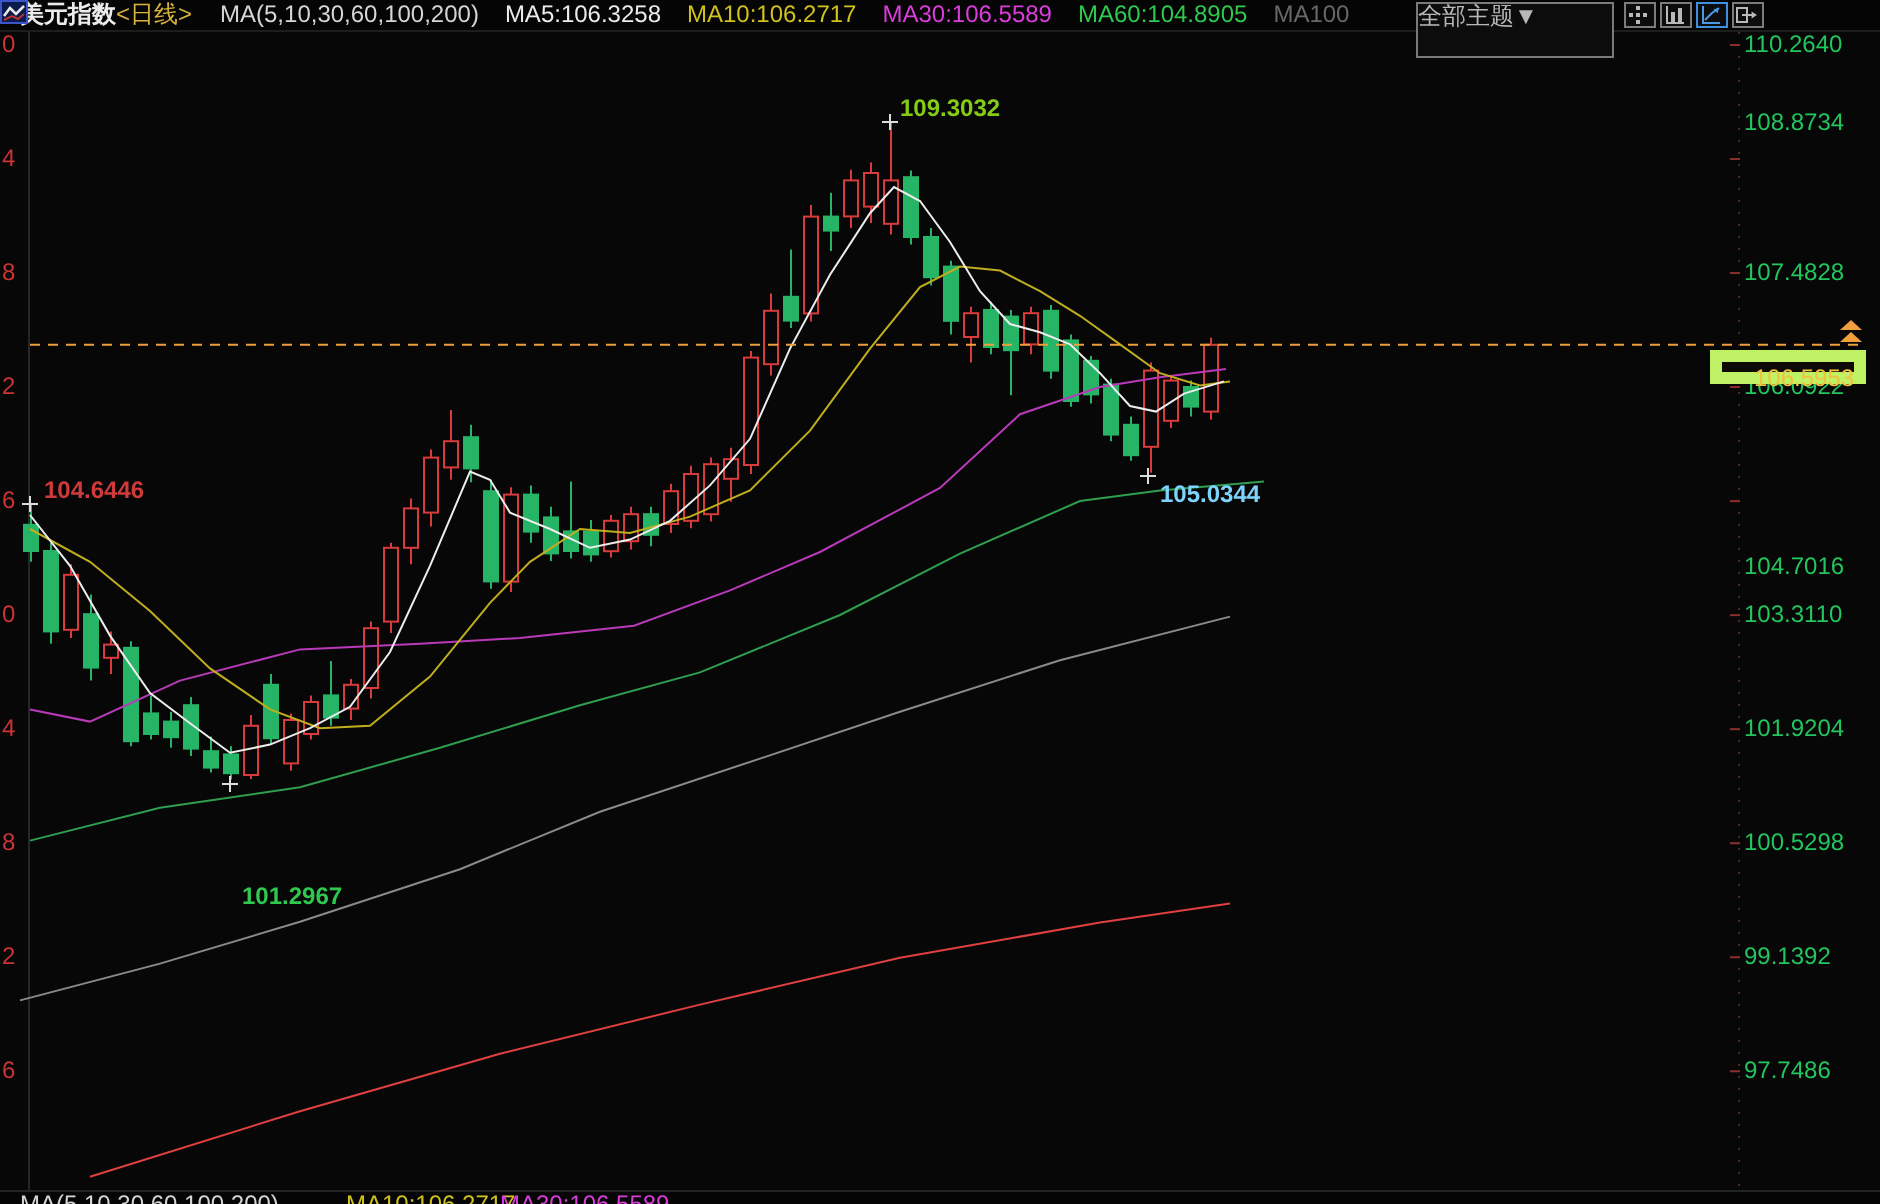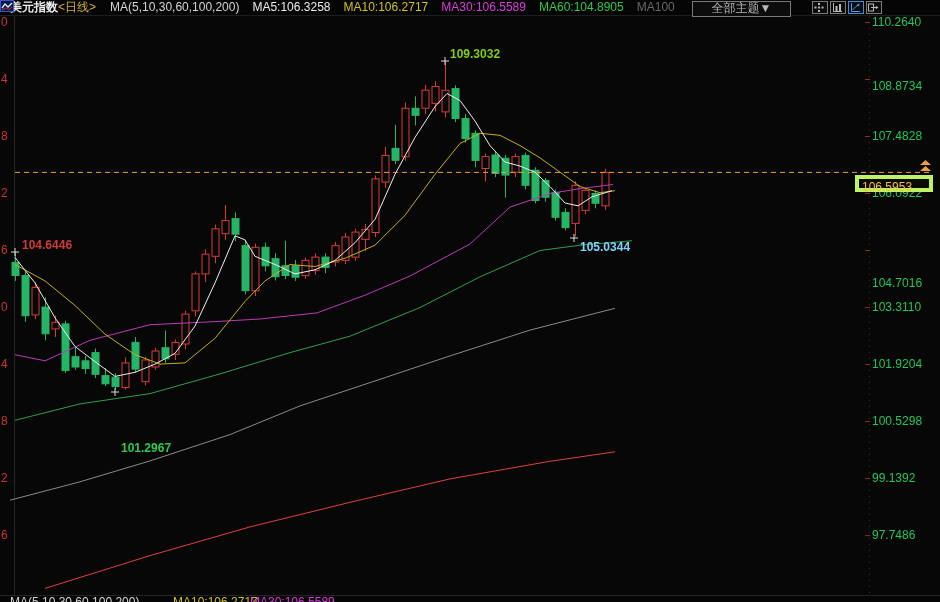--- a/index.html
+++ b/index.html
@@ -6,32 +6,32 @@
   #app{position:relative;width:940px;height:602px;background:#070707;overflow:hidden;
        font-family:"Liberation Sans","DejaVu Sans",sans-serif;}
   
   #topbar{position:absolute;left:0;top:0;width:940px;height:15px;background:#050505;
           border-bottom:1px solid #1d1d1d;display:flex;align-items:center;font-size:12px;line-height:15px;white-space:nowrap;}
   #topbar .sym{color:#ececec;font-weight:bold;margin-left:10px;}
   #topbar .period{color:#d8b23a;}
   #chart-ic{margin-left:8px;display:inline-block;}
   #topbar .magroup{color:#d6d6d6;margin-left:6px;}
   .ma-item{margin-left:13px;}
-  #theme-dd{position:absolute;left:692px;top:1px;width:99px;height:16px;border:1px solid #7a7a7a;
-            background:#0c0c0c;color:#b8b8b8;text-align:center;font-size:12px;line-height:12px;box-sizing:border-box;}
+  #theme-dd{position:absolute;left:708px;top:1px;width:99px;height:28px;border:1px solid #7a7a7a;
+            background:#0c0c0c;color:#b8b8b8;text-align:left;font-size:12px;line-height:12px;box-sizing:border-box;}
   .tb-btn{position:absolute;top:1px;width:16px;height:13px;border:1px solid #7c7c7c;background:#0c0c0c;
           box-sizing:border-box;display:flex;align-items:center;justify-content:center;}
   .tb-btn.active{border-color:#3f8fe0;}
   
   .r-lab{position:absolute;left:872px;color:#22c55e;font-size:12px;height:14px;line-height:14px;}
   .l-dig{position:absolute;left:1px;color:#cc3333;font-size:12px;height:14px;line-height:14px;}
   .ann{position:absolute;font-size:12px;font-weight:bold;letter-spacing:0;}
   
-  #price-tag{position:absolute;left:855px;width:78px;height:17px;border:4px solid #bef264;background:#0d0a04;
-             color:#f2c23e;font-size:12px;line-height:16px;padding-left:3px;box-sizing:border-box;z-index:5;}
+  #price-tag{position:absolute;left:855px;width:78px;height:17px;border:6px solid #bef264;background:#0d0a04;
+             color:#f2c23e;font-size:12px;line-height:16px;padding-left:16px;box-sizing:border-box;z-index:5;}
   #price-arrows{position:absolute;left:919px;width:13px;height:13px;z-index:6;}
   
   #bottom-strip{position:absolute;left:0;top:596px;width:940px;height:6px;overflow:hidden;background:#050505;}
   #bottom-strip span{position:absolute;top:0;font-size:12px;line-height:13px;}
   #sep-bottom{position:absolute;left:0;top:595px;width:940px;height:0;border-top:1px solid #232323;}
   svg{position:absolute;left:0;top:0;}
 </style>
 </head>
 <body>
 
@@ -231,21 +231,21 @@
   <div class="tb-btn" style="left:866px;">
     <svg width="12" height="11">
         <rect x="1.5" y="2" width="5" height="7" fill="none" stroke="#b8b8b8"></rect>
         <line x1="4" y1="5.5" x2="10.5" y2="5.5" stroke="#b8b8b8"></line>
         <polygon points="11.5,5.5 8.8,3.8 8.8,7.2" fill="#b8b8b8"></polygon>
       </svg>
   </div>
 
   <div id="right-axis">
       <div class="r-lab" style="top: 15px;">110.2640</div>
-      <div class="r-lab" style="top: 79px;">108.8734</div>
+      <div class="r-lab" style="top: 54px;">108.8734</div>
       <div class="r-lab" style="top: 129.029px;">107.4828</div>
       <div class="r-lab" style="top: 186.044px;">106.0922</div>
       <div class="r-lab" style="top: 243.058px; margin-top: 33px;">104.7016</div>
       <div class="r-lab" style="top: 300.073px;">103.3110</div>
       <div class="r-lab" style="top: 357.088px;">101.9204</div>
       <div class="r-lab" style="top: 414.102px;">100.5298</div>
       <div class="r-lab" style="top: 471.117px;">99.1392</div>
       <div class="r-lab" style="top: 528.131px;">97.7486</div>
     </div>
   <div id="left-axis">

